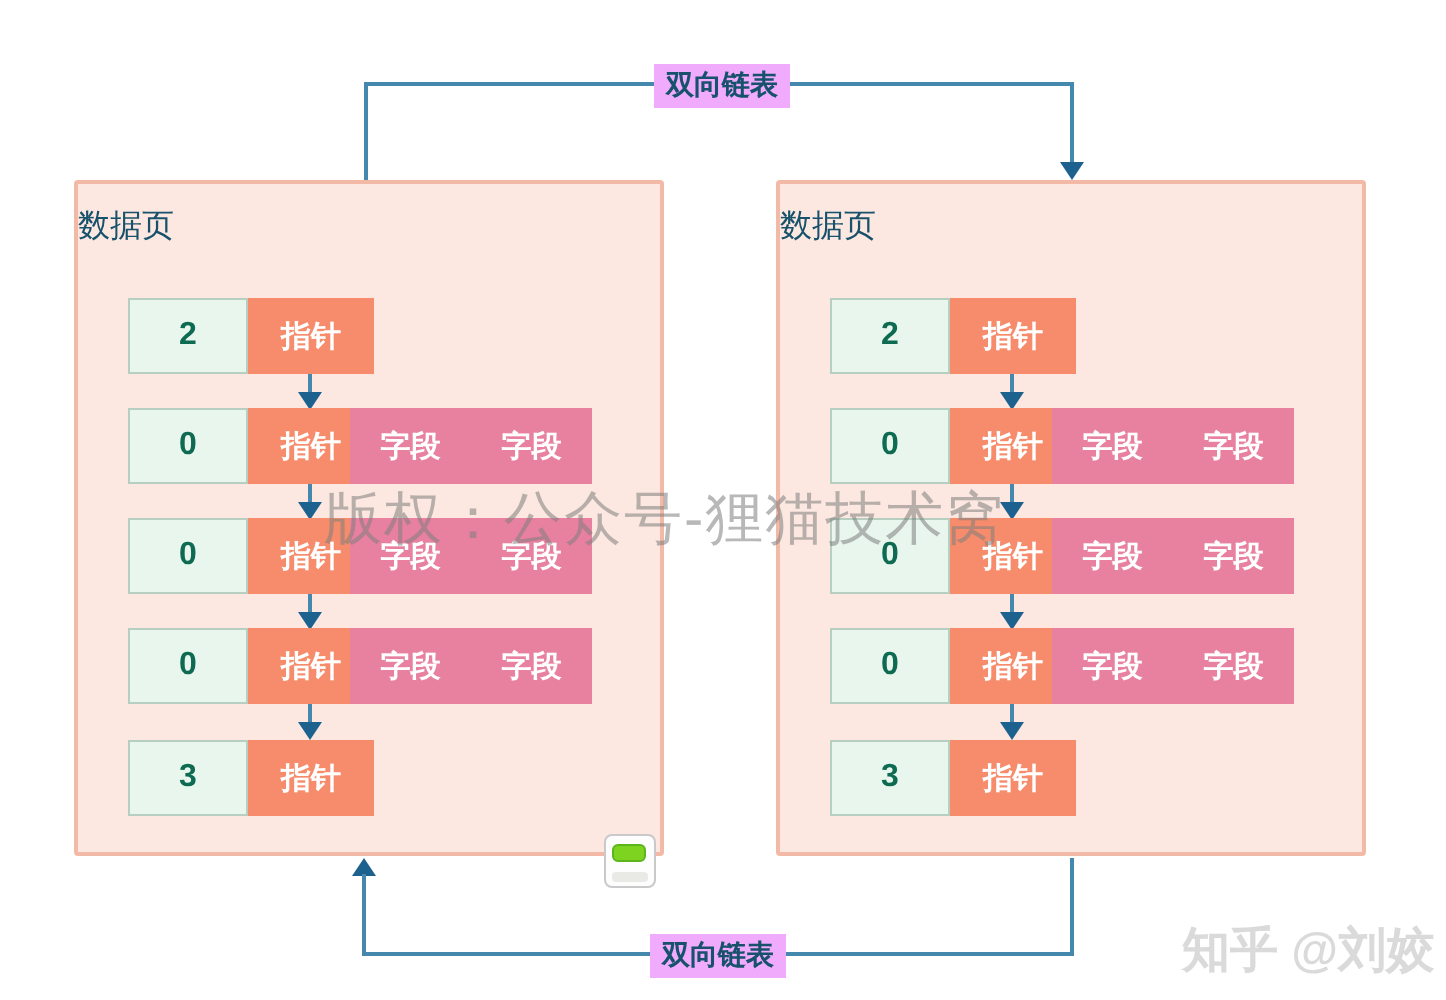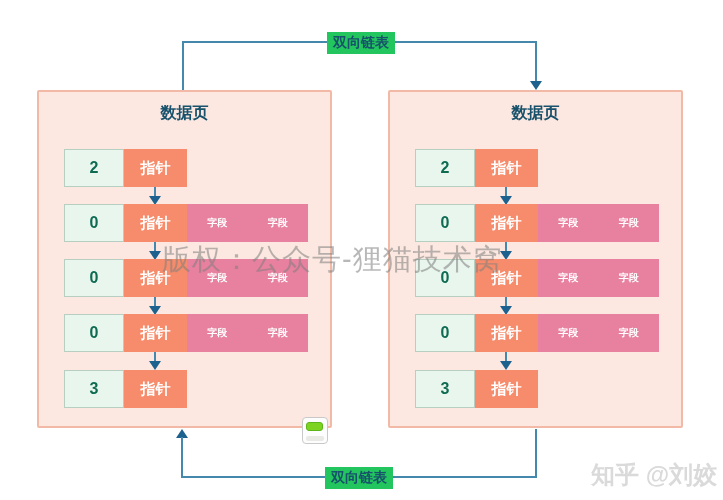--- a/index.html
+++ b/index.html
@@ -18,36 +18,36 @@
   *{box-sizing:border-box}
   body{margin:0;background:#fff}
   .canvas{position:relative;width:723px;height:500px;background:#ffffff;
           font-family:"Liberation Sans",sans-serif;overflow:hidden}
   .line{position:absolute;background:var(--line)}
   .line.h{height:2px}
   .line.v{width:2px}
   .arrowhead{position:absolute;width:0;height:0}
   .arrowhead.down{border-left:6px solid transparent;border-right:6px solid transparent;border-top:9px solid var(--arrow-head)}
   .arrowhead.up{border-left:6px solid transparent;border-right:6px solid transparent;border-bottom:9px solid var(--arrow-head)}
-  .link-label{position:absolute;background:#22c55e;color:var(--label-text);
+  .link-label{position:absolute;background:#f0abfc;color:var(--label-text);
               font-size:14px;font-weight:bold;padding:2px 6px;white-space:nowrap;z-index:2}
   .panel{position:absolute;top:90px;width:295px;height:338px;background:var(--panel-fill);
          border:2px solid var(--panel-border);border-radius:2px}
   .panel.left{left:37px}
   .panel.right{left:388px}
-  .panel-title{position:absolute;top:11px;left:0;right:0;text-align:center;
-               font-size:16px;font-weight:bold;color:var(--label-text)}
+  .panel-title{position:absolute;top:11px;left:0;right:0;text-align:left;
+               font-size:16px;font-weight:normal;color:var(--label-text)}
   .row{position:absolute;left:0;right:0;height:38px}
   .cell{position:absolute;top:0;height:38px;display:flex;align-items:center;
         justify-content:center;font-weight:bold}
   .cell.num{left:25px;width:60px;background:var(--num-fill);border:1px solid var(--num-border);
             color:var(--num-text);font-size:16px}
   .cell.pointer{left:85px;width:63px;background:var(--pointer-fill);color:#fff;font-size:15px}
-  .cell.fields{left:148px;width:121px;background:var(--field-fill);color:#fff;
-               font-size:10px;justify-content:space-around}
+  .cell.fields{left:136px;width:121px;background:var(--field-fill);color:#fff;
+               font-size:15px;justify-content:space-around}
   .down-arrow{position:absolute;left:108px;width:17px;height:18px}
   .down-arrow i{display:block}
   .down-arrow .stem{position:absolute;left:7px;top:0;width:2px;height:10px;background:var(--line)}
   .down-arrow .head{position:absolute;left:2px;top:9px;width:0;height:0;
                     border-left:6px solid transparent;border-right:6px solid transparent;
                     border-top:9px solid var(--arrow-head)}
   .wm-center{position:absolute;left:162px;top:240px;font-size:29px;letter-spacing:1px;
              color:rgba(125,125,125,.55);white-space:nowrap;z-index:5}
   .wm-corner{position:absolute;left:591px;top:459px;font-size:24px;font-weight:bold;
              color:#dadada;white-space:nowrap}

